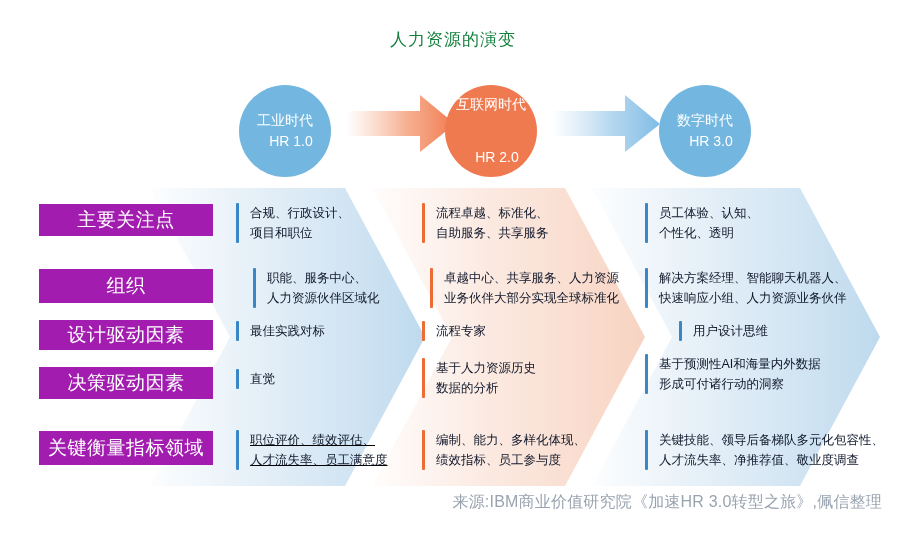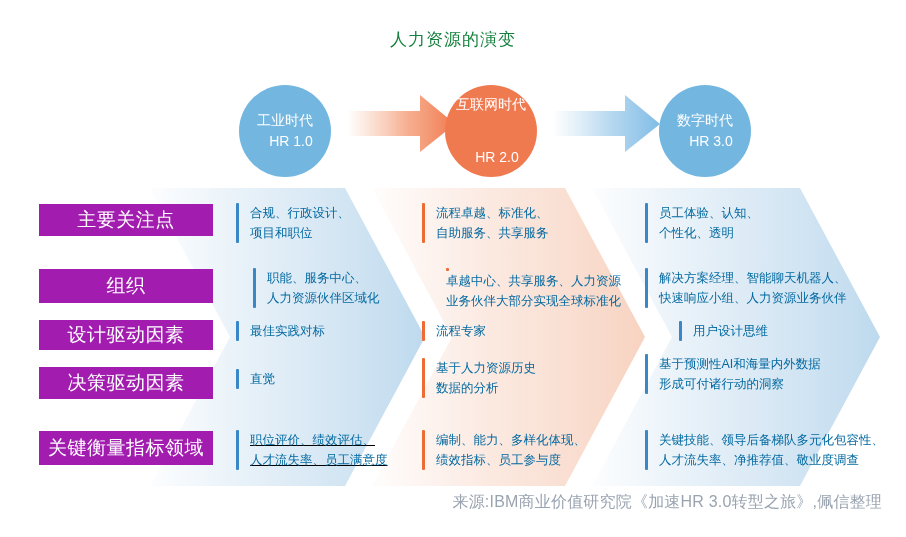--- a/index.html
+++ b/index.html
@@ -106,21 +106,21 @@
     flex: 0 0 3px;
     align-self: stretch;
     border-radius: 1px;
     margin-right: 11px;
   }
   .cell .bar.blue   { background: #3A87C8; }
   .cell .bar.orange { background: #ED6B35; }
   .cell .txt {
     font-size: 12.5px;
     line-height: 20px;
-    color: #0369a1;
+    color: #0f172a;
     white-space: pre-line;
   }
 
   
   .source {
     position: absolute;
     right: 24px;
     top: 492px;
     font-size: 16px;
     color: #9aa4b0;
@@ -225,21 +225,21 @@
     <div class="bar blue"></div>
     <div class="txt">职位评价、绩效评估、
 人才流失率、员工满意度</div>
   </div>
 
   <div class="cell" style="left:422px; top:203px; width:200px;">
     <div class="bar orange"></div>
     <div class="txt">流程卓越、标准化、
 自助服务、共享服务</div>
   </div>
-  <div class="cell" style="left:446px; top:268px; width:225px;flex-direction:column;">
+  <div class="cell" style="left:430px; top:268px; width:225px;">
     <div class="bar orange"></div>
     <div class="txt">卓越中心、共享服务、人力资源
 业务伙伴大部分实现全球标准化</div>
   </div>
   <div class="cell" style="left:422px; top:321px; width:200px;">
     <div class="bar orange"></div>
     <div class="txt">流程专家</div>
   </div>
   <div class="cell" style="left:422px; top:358px; width:200px;">
     <div class="bar orange"></div>

